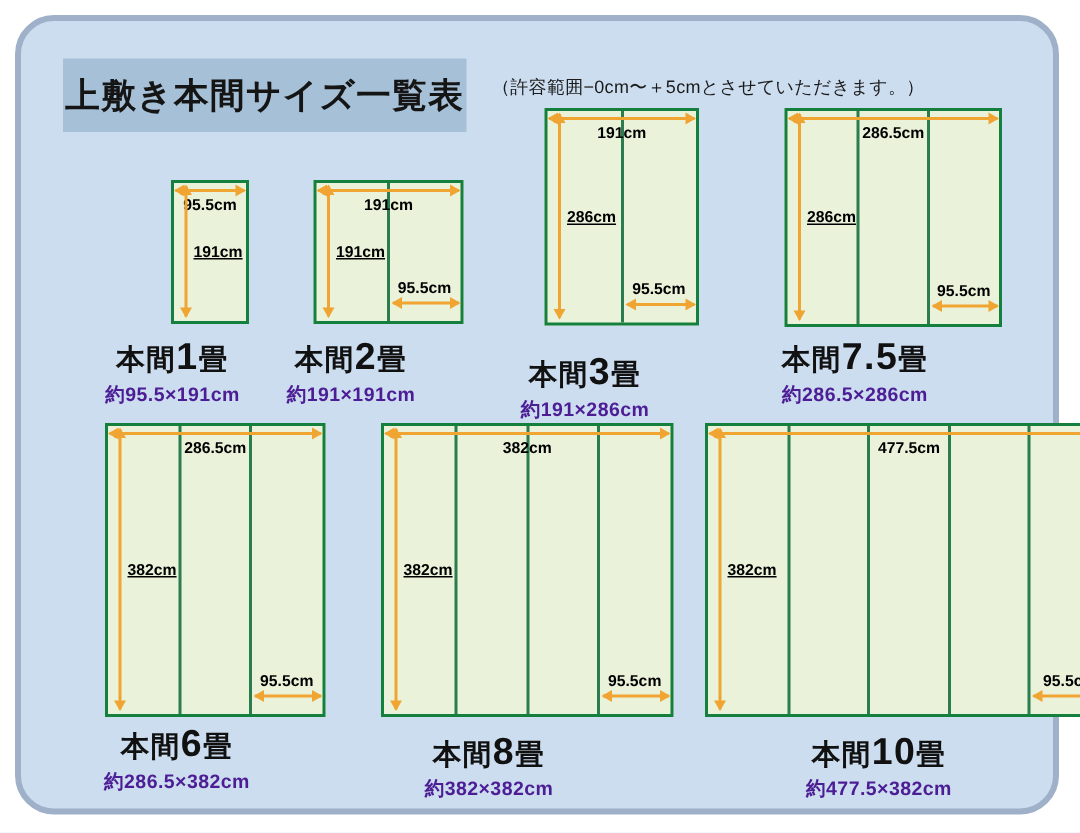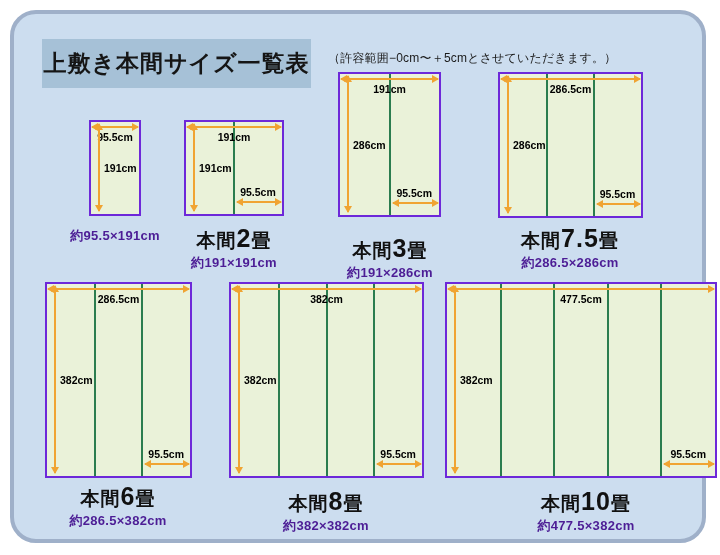--- a/index.html
+++ b/index.html
@@ -18,40 +18,41 @@
   }
   .title-box span {
     font-size:23px; font-weight:bold; color:#151515; letter-spacing:1px; white-space:nowrap;
   }
   .note {
     position:absolute; left:328px; top:50px; font-size:12px; color:#1a1a1a;
     white-space:nowrap; letter-spacing:0.2px;
   }
   .mat {
     position:absolute; box-sizing:border-box; background:#eaf2d9;
-    border:2px solid #6d28d9;
+    border:2px solid #15803d;
+    margin-left:25px;
   }
   .divider { position:absolute; top:0; bottom:0; width:2px; background:#2b7d4f; }
   .h-arrow { position:absolute; height:2px; background:#f0a432; }
   .h-arrow::before,.h-arrow::after {
     content:""; position:absolute; top:-3px; width:0; height:0;
     border-top:4px solid transparent; border-bottom:4px solid transparent;
   }
   .h-arrow::before { left:-1px; border-right:7px solid #f0a432; }
   .h-arrow::after  { right:-1px; border-left:7px solid #f0a432; }
   .v-arrow { position:absolute; width:2px; background:#f0a432; }
   .v-arrow::before,.v-arrow::after {
     content:""; position:absolute; left:-3px; width:0; height:0;
     border-left:4px solid transparent; border-right:4px solid transparent;
   }
   .v-arrow::before { top:-1px; border-bottom:7px solid #f0a432; }
   .v-arrow::after  { bottom:-1px; border-top:7px solid #f0a432; }
   .dim { position:absolute; font-size:10.5px; font-weight:bold; color:#000; white-space:nowrap; }
   .top-dim  { left:0; right:0; top:9px; text-align:center; }
-  .side-dim { left:13px; top:50%; transform:translateY(-50%); }
+  .side-dim { left:13px; top:50%; transform:translateY(-50%);text-decoration:underline; }
   .bot-dim  { right:0; bottom:16px; text-align:center; }
   .bot-arrow { right:1px; bottom:11px; }
   .caption { position:absolute; transform:translateX(-50%); text-align:center; white-space:nowrap; }
   .cap-main { font-size:19px; font-weight:bold; color:#111; letter-spacing:1px; line-height:24px; }
   .cap-num  { font-size:25px; }
   .cap-sub  { font-size:13px; font-weight:600; color:#4c1d95; margin-top:1px; letter-spacing:0.3px; }
 </style>
 </head>
 <body>
 
@@ -64,20 +65,21 @@
 
   <div class="note">（許容範囲−0cm〜＋5cmとさせていただきます。）</div>
 
   <div class="mat" style="left:89px;top:120px;width:52px;height:96px;">
     <div class="h-arrow" style="left:1px;right:1px;top:4px;"></div>
     <div class="dim top-dim">95.5cm</div>
     <div class="v-arrow" style="left:7px;top:2px;bottom:3px;"></div>
     <div class="dim side-dim">191cm</div>
   </div>
   <div class="caption" style="left:115px;top:226px;">
+    <div class="cap-main"><span>本間</span><span class="cap-num">1</span><span>畳</span></div>
     <div class="cap-sub">約95.5×191cm</div>
   </div>
 
   <div class="mat" style="left:184px;top:120px;width:100px;height:96px;">
     <div class="divider" style="left:calc(50% - 1px);"></div>
     <div class="h-arrow" style="left:1px;right:1px;top:4px;"></div>
     <div class="dim top-dim">191cm</div>
     <div class="v-arrow" style="left:7px;top:2px;bottom:3px;"></div>
     <div class="dim side-dim">191cm</div>
     <div class="h-arrow bot-arrow" style="width:calc(50% - 4px);"></div>

